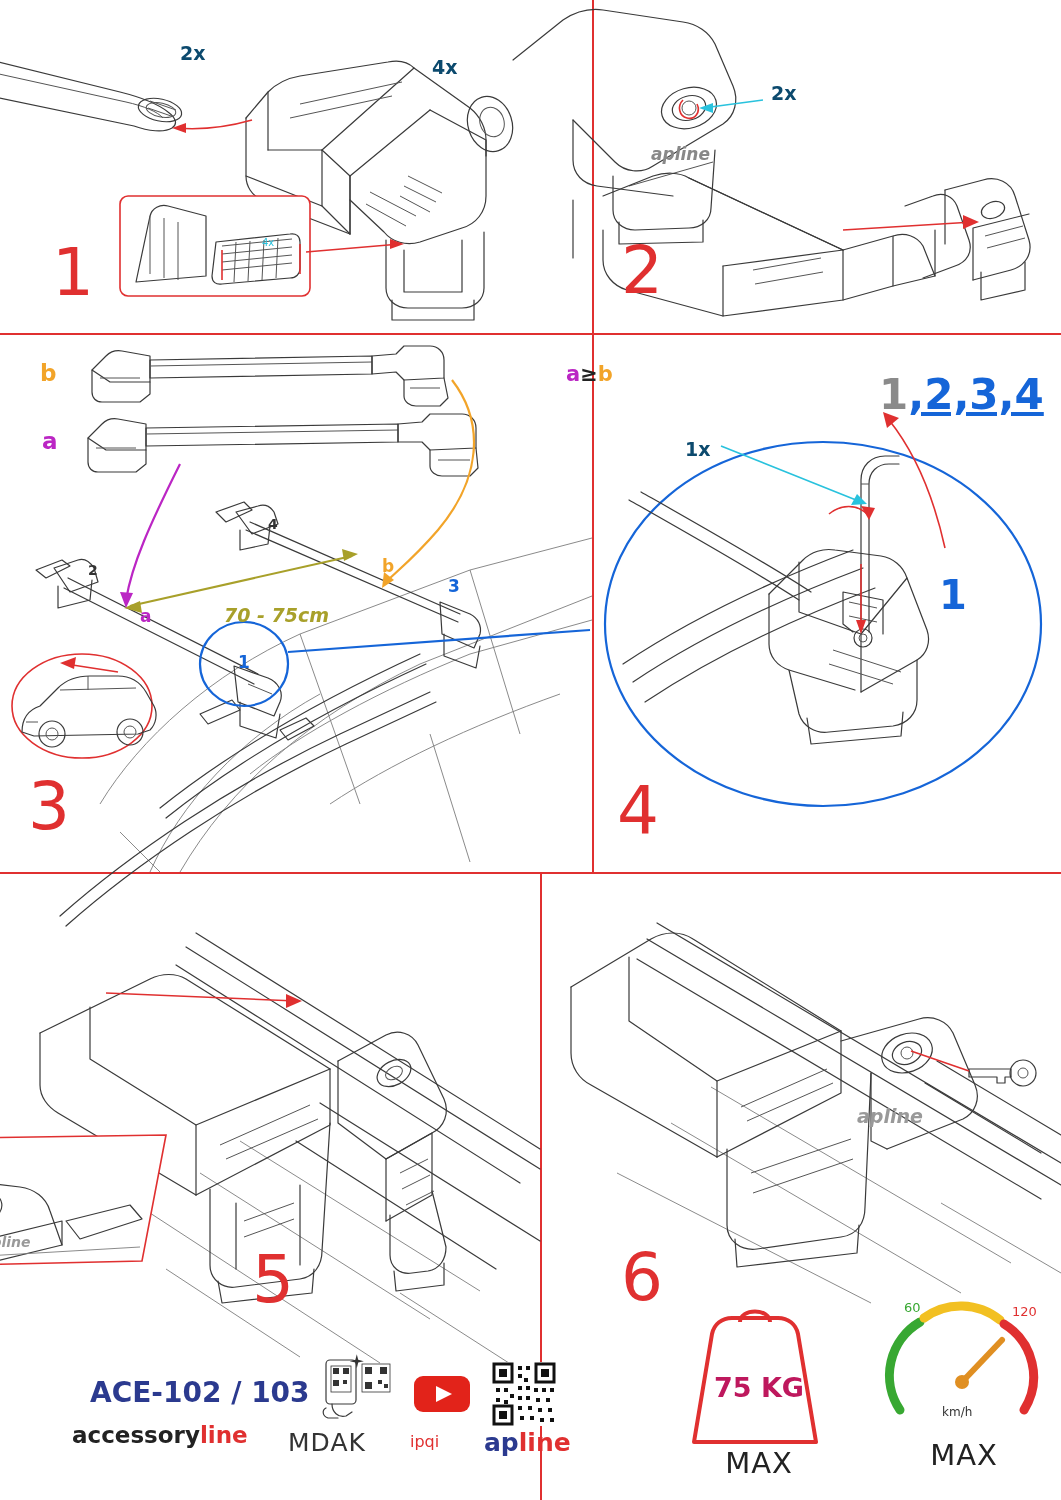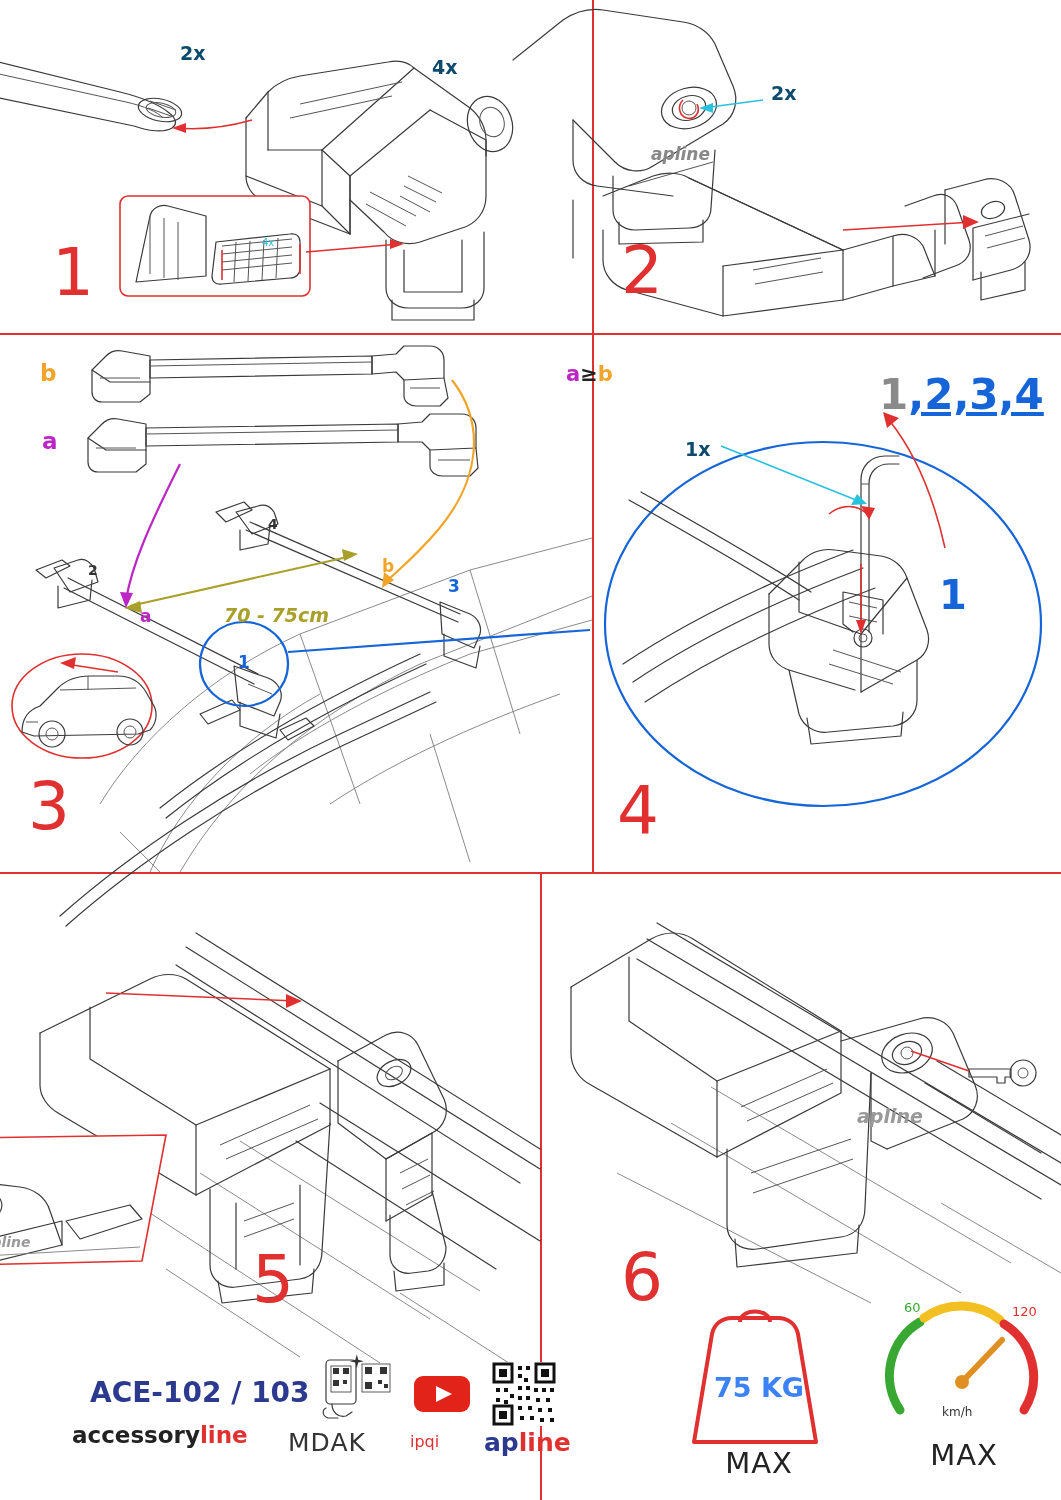--- a/index.html
+++ b/index.html
@@ -446,21 +446,21 @@
     <div style="position:absolute;left:288px;top:68px;font-family:'DejaVu Sans',sans-serif;font-size:25px;color:#333;letter-spacing:1px;text-align:right;">MDAK</div>
     <div style="position:absolute;left:410px;top:72px;font-family:'DejaVu Sans',sans-serif;font-size:16px;color:#e03030;">ipqi</div>
     <div style="position:absolute;left:484px;top:68px;font-family:'DejaVu Sans',sans-serif;font-size:25px;font-weight:700;"><span style="color:#2b3a8f;">ap</span><span style="color:#e03030;">line</span></div>
   </div>
 
   <div class="panel" style="left:660px;top:1300px;width:190px;height:190px;">
     <svg width="190" height="150" viewBox="0 0 190 150">
       <path d="M34 142 L52 34 C54 24 62 18 72 18 L118 18 C128 18 136 24 138 34 L156 142 Z" fill="none" stroke="#e03030" stroke-width="4" stroke-linejoin="round"></path>
       <path d="M80 22 C80 8 110 8 110 22" fill="none" stroke="#e03030" stroke-width="4"></path>
     </svg>
-    <div style="position:absolute;left:44px;top:72px;width:110px;text-align:center;font-family:'DejaVu Sans',sans-serif;font-size:27px;font-weight:700;color:#3b82f6;">75 KG</div>
+    <div style="position:absolute;left:44px;top:72px;width:110px;text-align:center;font-family:'DejaVu Sans',sans-serif;font-size:27px;font-weight:700;color:#be185d;">75 KG</div>
     <div class="maxlabel" style="left:46px;top:146px;width:106px;text-align:center;">MAX</div>
   </div>
 
   <div class="panel" style="left:880px;top:1290px;width:170px;height:200px;">
     <svg width="170" height="150" viewBox="0 0 170 150">
       <path d="M20 120 A62 62 0 0 1 40 32" fill="none" stroke="#38a832" stroke-width="9" stroke-linecap="round"></path>
       <path d="M44 28 A62 62 0 0 1 120 30" fill="none" stroke="#f2c022" stroke-width="9" stroke-linecap="round"></path>
       <path d="M124 34 A62 62 0 0 1 144 120" fill="none" stroke="#e03030" stroke-width="9" stroke-linecap="round"></path>
       <circle cx="82" cy="92" r="7" fill="#e08f22"></circle>
       <path d="M82 92 L122 50" stroke="#e08f22" stroke-width="6" stroke-linecap="round"></path>

